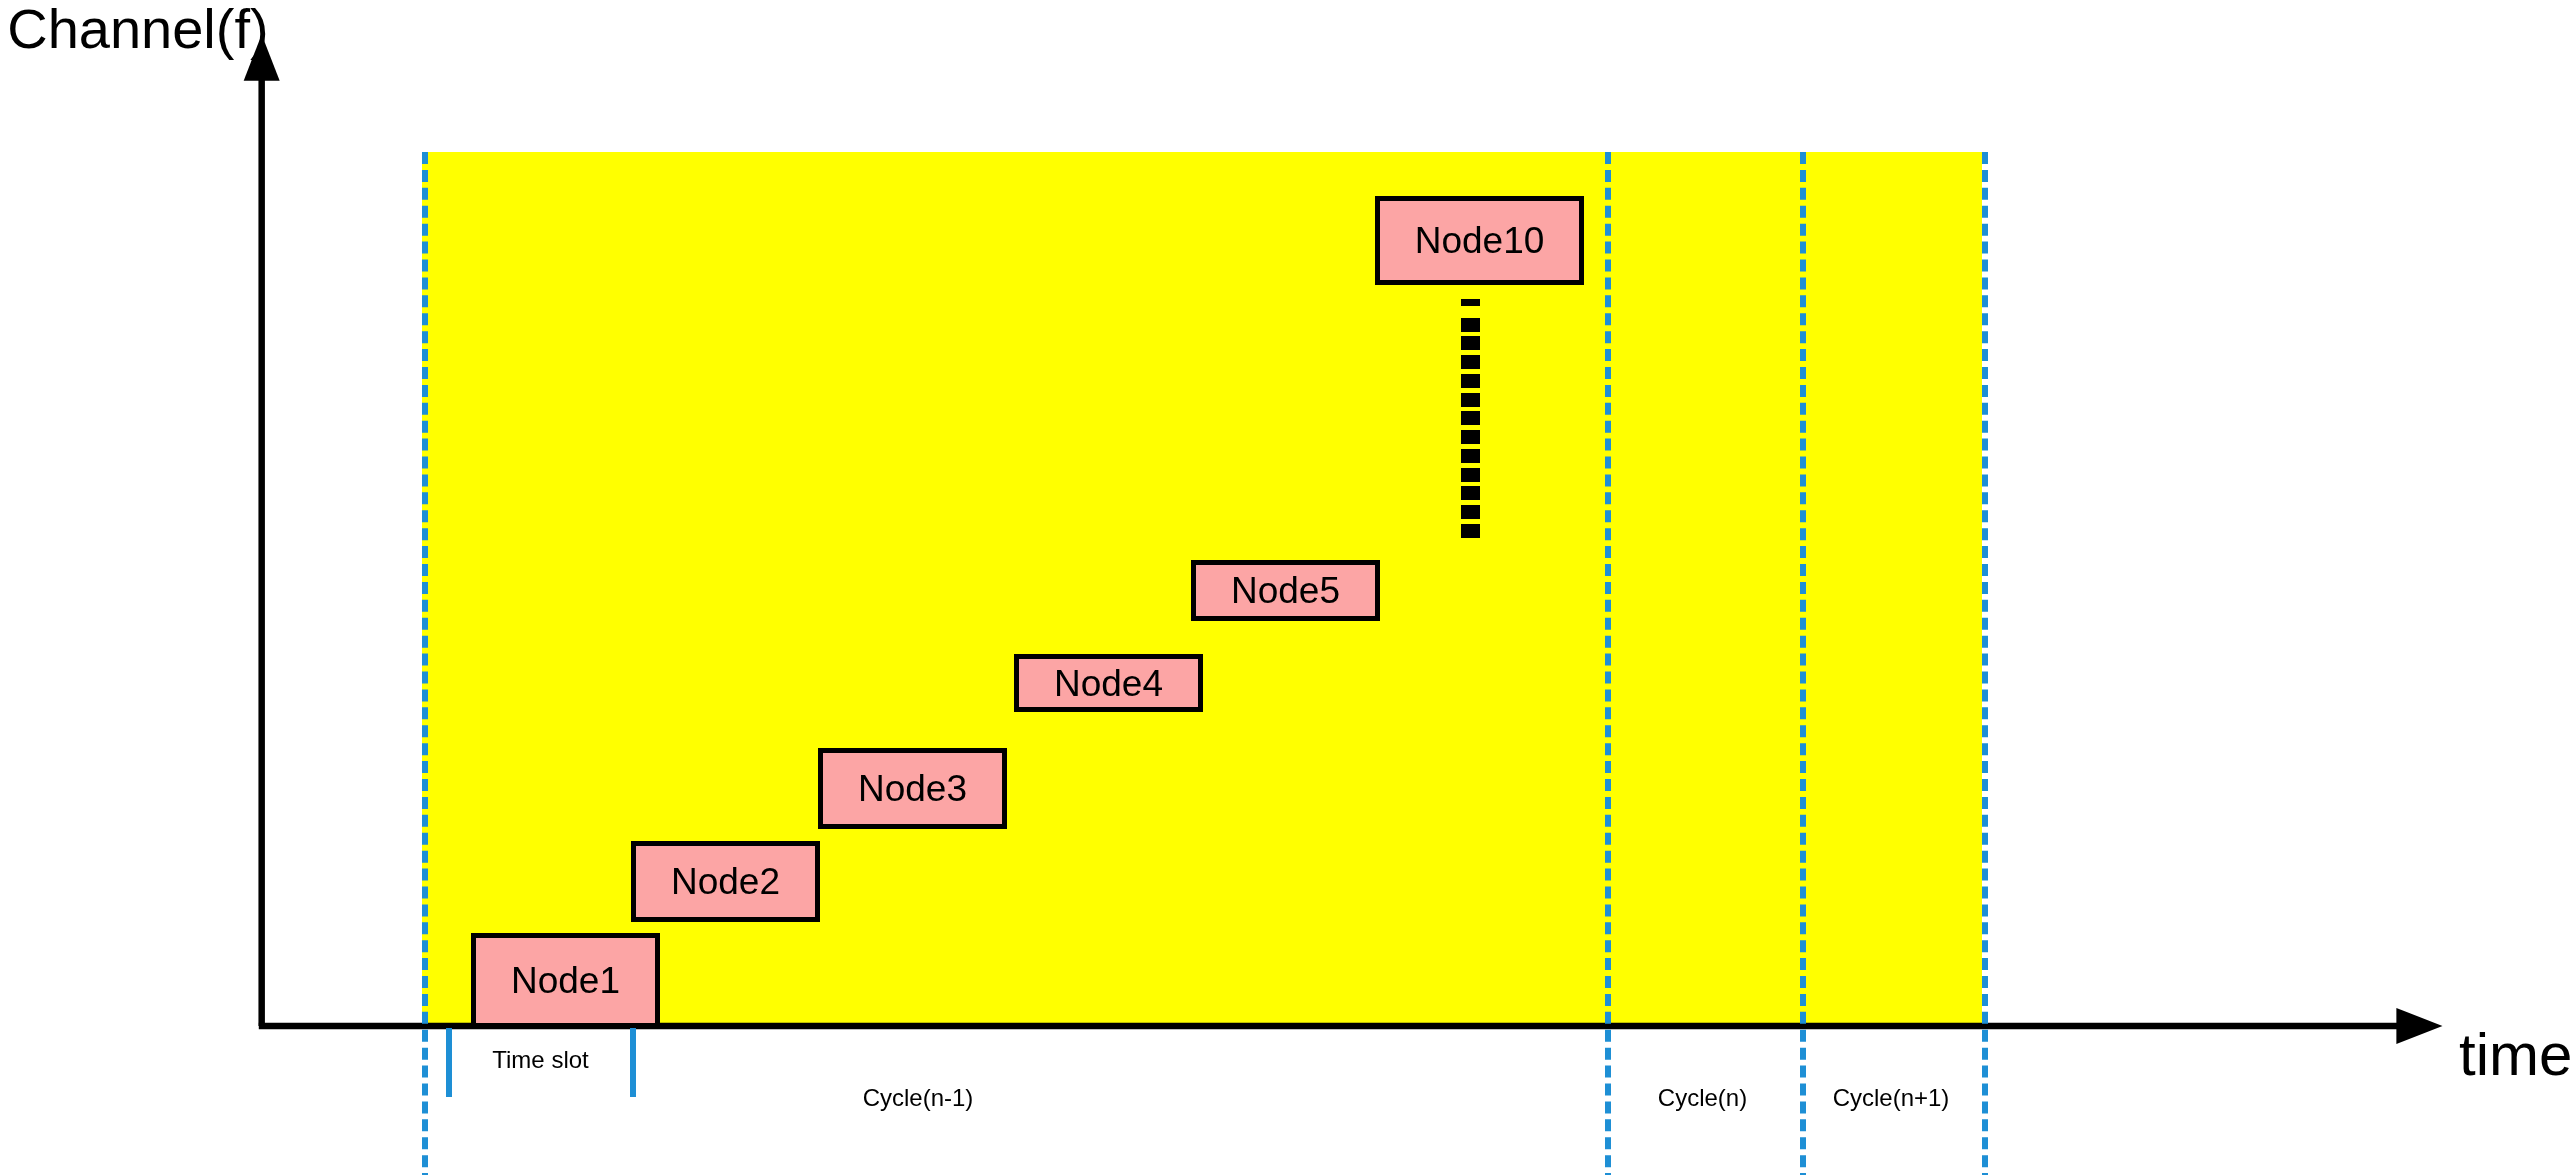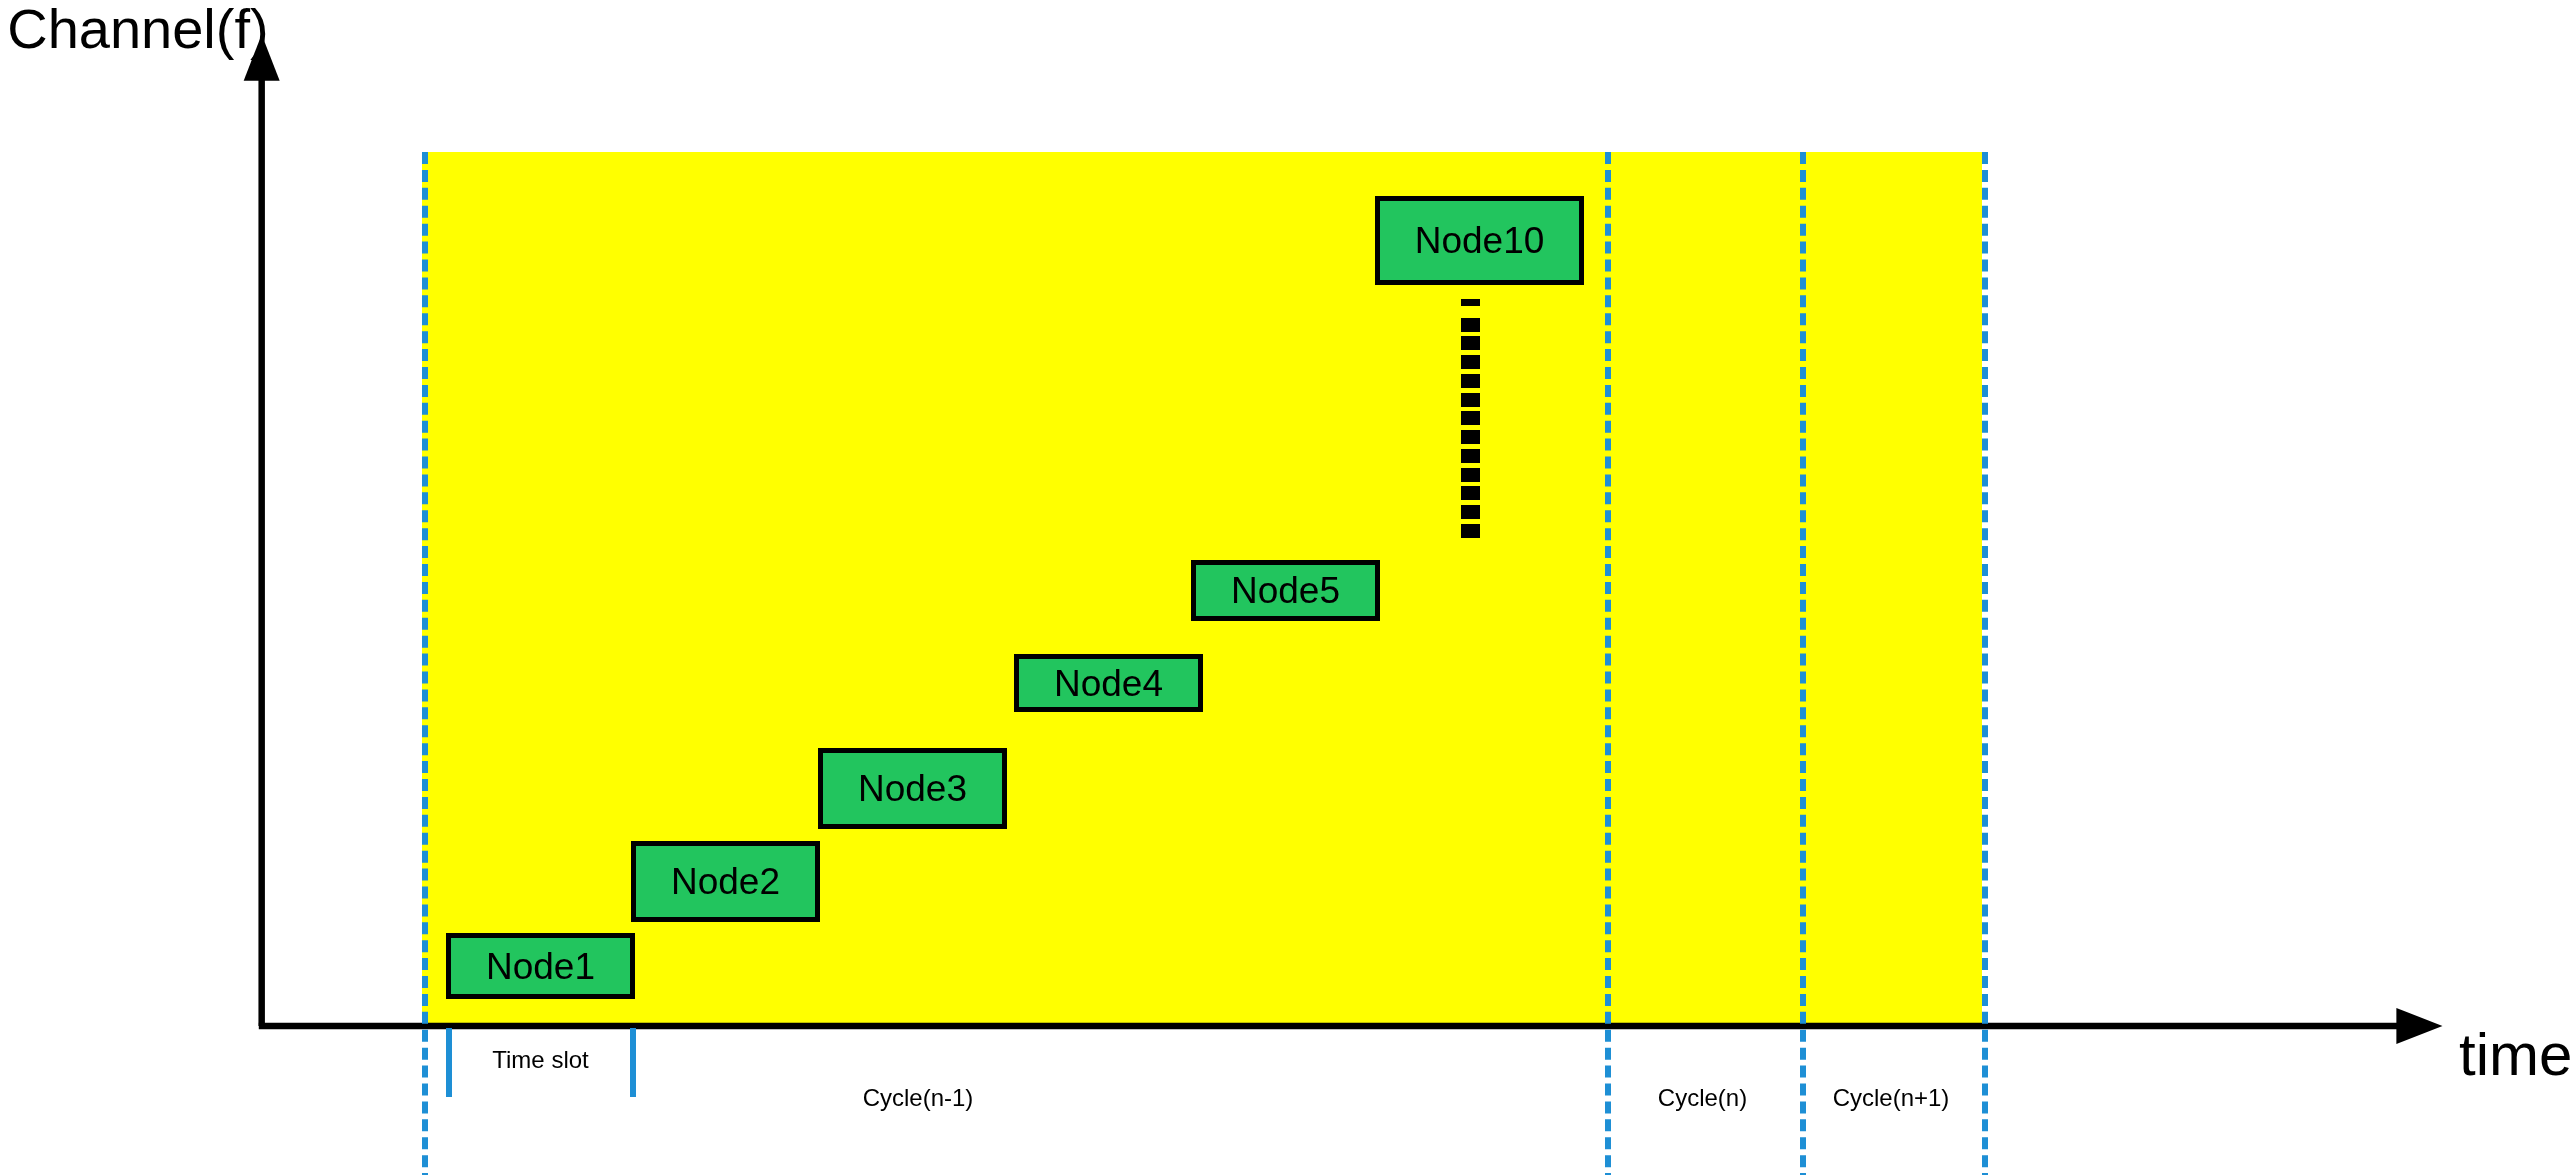--- a/index.html
+++ b/index.html
@@ -53,21 +53,21 @@
     left: 422px;
     top: 152px;
     width: 1560px;
     height: 876px;
     background: #ffff00;
   }
 
   
   .node-box {
     position: absolute;
-    background: #22c55e;
+    background: #fca5a5;
     border: 5.8px solid #000000;
     box-sizing: border-box;
     display: flex;
     align-items: center;
     justify-content: center;
     color: #000000;
     font-size: 37px;
     line-height: 1;
   }
   .node-label { display: block; }
@@ -126,21 +126,21 @@
     <polygon points="363,48 338,112 388,112" fill="#000000"></polygon>
 
     <line x1="359" y1="1425" x2="3360" y2="1425" stroke="#000000" stroke-width="9"></line>
 
     <polygon points="3392,1425 3328,1400 3328,1450" fill="#000000"></polygon>
   </svg>
 
   <div id="y-axis-title">Channel(f)</div>
   <div id="x-axis-title">time</div>
 
-  <div class="node-box" style="left:446px; top:933px; width:189px; height:66px;">
+  <div class="node-box" style="left:471px; top:933px; width:189px; height:95px;">
     <span class="node-label">Node1</span>
   </div>
   <div class="node-box" style="left:631px; top:841px; width:189px; height:81px;">
     <span class="node-label">Node2</span>
   </div>
   <div class="node-box" style="left:818px; top:748px; width:189px; height:81px;">
     <span class="node-label">Node3</span>
   </div>
   <div class="node-box" style="left:1003px; top:654px; width:189px; height:58px;margin-left:11px;">
     <span class="node-label">Node4</span>

